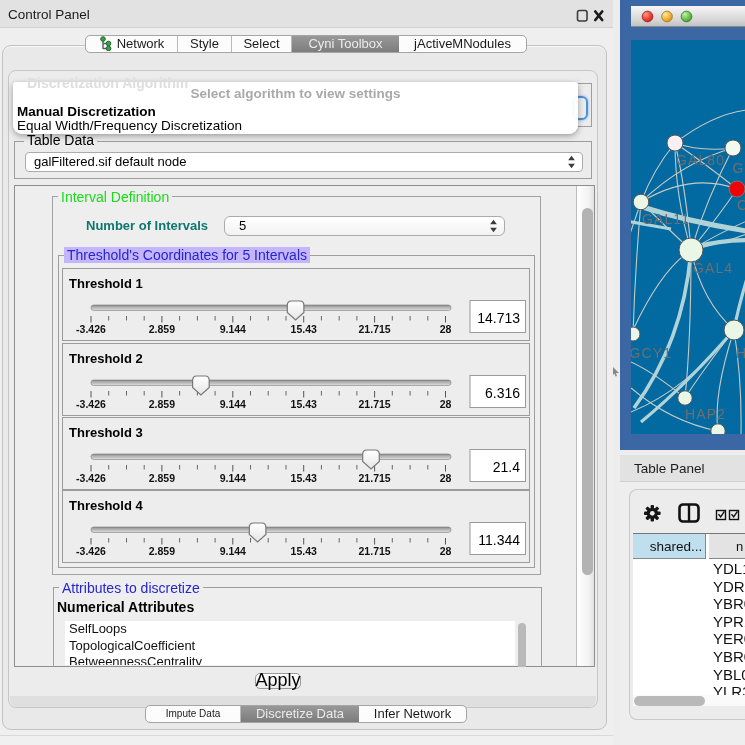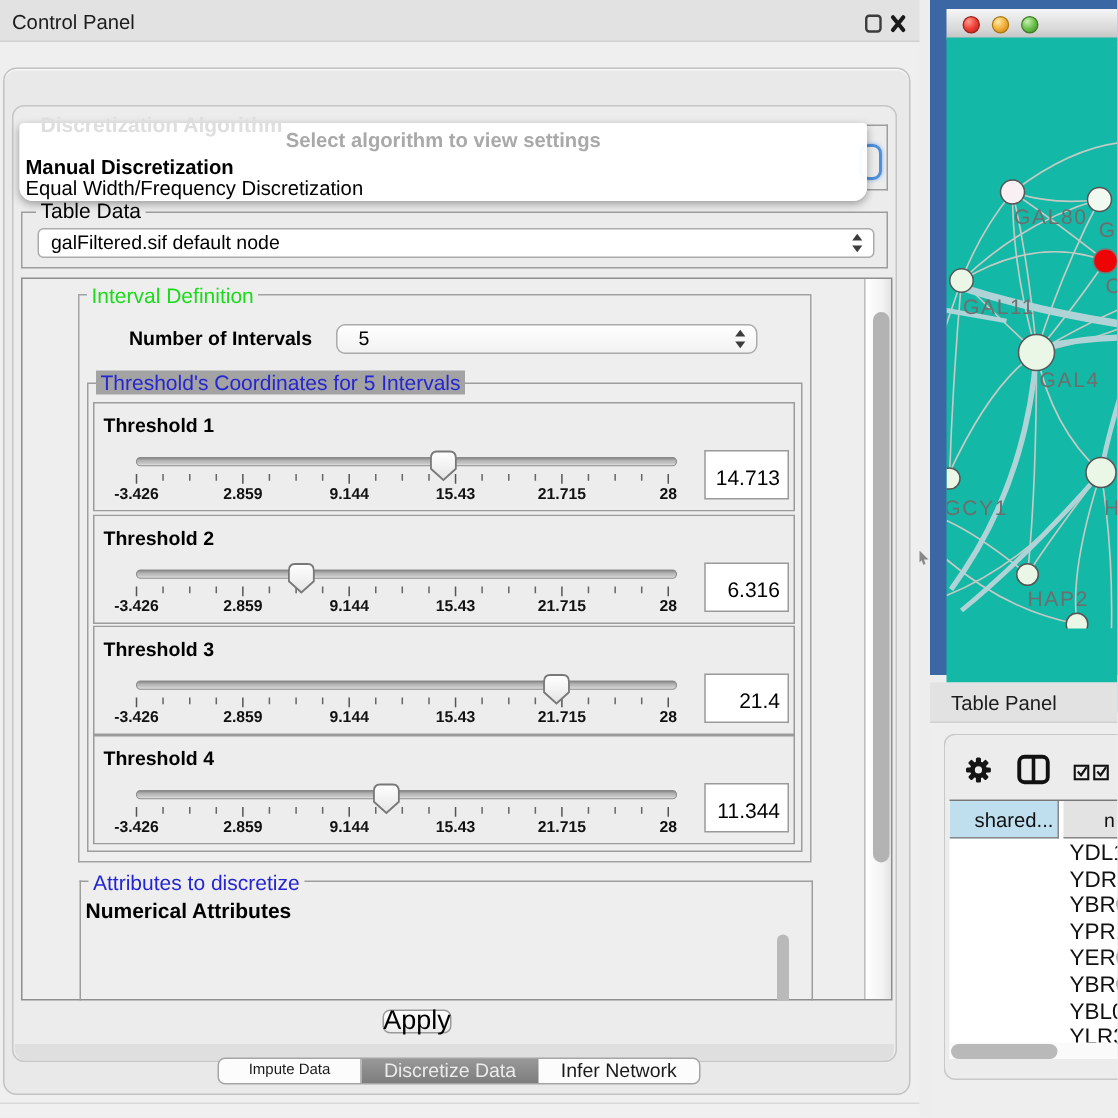--- a/index.html
+++ b/index.html
@@ -19,42 +19,54 @@
 <div class="abs" style="left:0;top:0;width:613px;height:745px;background:#efefef"></div>
 <div class="abs" style="left:0;top:0;width:613px;height:28px;background:#e2e2e2;border-bottom:1px solid #d0d0d0"></div>
 <div class="abs" style="left:8px;top:7px;font-size:13.5px;color:#1c1c1c">Control Panel</div>
 <svg class="abs" style="left:574px;top:8px" width="36" height="16" viewBox="0 0 36 16">
 <rect x="3.5" y="2.5" width="9.5" height="10.5" rx="2" fill="none" stroke="#3c3c3c" stroke-width="1.6"></rect>
 <path d="M 21.3 3.5 L 28.2 12 M 28.2 3.5 L 21.3 12" stroke="#1a1a1a" stroke-width="2.7" stroke-linecap="round"></path>
 </svg>
 <div class="abs" style="left:2px;top:45px;width:605px;height:685px;background:#e9e9e9;border:1px solid #c2c2c2;border-radius:9px;box-shadow:inset 0 1px 0 #f8f8f8"></div>
 <div class="abs" style="left:8px;top:70px;width:590px;height:638px;background:#ececec;border:1px solid #c6c6c6;border-radius:8px"></div>
 <div class="abs" style="left:10px;top:696px;width:586px;height:11px;background:#dfdfdf;border-radius:0 0 7px 7px"></div>
+<div class="abs" style="left:85px;top:34.5px;width:442px;height:18px;background:#fcfcfc;border:1px solid #a5a5a5;border-radius:5px;overflow:hidden;display:flex">
+<div style="width:92px;border-right:1px solid #b9b9b9;display:flex;align-items:center;justify-content:center;font-size:13px;color:#1a1a1a;gap:5px"><svg width="13" height="15" viewBox="0 0 13 15">
+          <path d="M4 4.5 V 13 M4 7.5 H 8 M4 12.5 H 8" stroke="#5a5a66" stroke-width="1.4" fill="none"></path>
+          <circle cx="4" cy="3" r="2.3" fill="#3f9e45" stroke="#1e6e28" stroke-width="1"></circle>
+          <circle cx="9.5" cy="7.5" r="2.3" fill="#3f9e45" stroke="#1e6e28" stroke-width="1"></circle>
+          <circle cx="9.5" cy="12.5" r="2.3" fill="#3f9e45" stroke="#1e6e28" stroke-width="1"></circle>
+        </svg>Network</div>
+<div style="width:54px;border-right:1px solid #b9b9b9;display:flex;align-items:center;justify-content:center;font-size:13px;color:#1a1a1a">Style</div>
+<div style="width:60px;border-right:1px solid #b9b9b9;display:flex;align-items:center;justify-content:center;font-size:13px;color:#1a1a1a">Select</div>
+<div style="width:107px;background:linear-gradient(#989898,#7d7d7d);display:flex;align-items:center;justify-content:center;font-size:13px;color:#ebebeb">Cyni Toolbox</div>
+<div style="flex:1;display:flex;align-items:center;justify-content:center;font-size:13px;color:#1a1a1a">jActiveMNodules</div>
+</div>
 <div class="abs" style="left:578px;top:83px;width:14px;height:44px;border:1px solid #9d9d9d;border-left:none"></div>
 <div class="abs" style="left:573px;top:96px;width:15px;height:24px;border:2.5px solid #4f8fd8;border-radius:6px;box-shadow:0 0 3px #7db1e8"></div>
 <div class="ttl-panel" style="left:14px;top:141px;width:578px;height:38px"></div>
 <div class="ttl-lab" style="left:24px;top:132px">Table Data</div>
 <div class="combo" style="left:25px;top:151.5px;width:558px;height:20px">galFiltered.sif default node
 <svg class="spin" width="8" height="12" viewBox="0 0 8 12">
         <path d="M4 0.5 L7 4.5 L1 4.5 Z" fill="#3c3c3c"></path>
         <path d="M4 11.5 L7 7.5 L1 7.5 Z" fill="#3c3c3c"></path>
       </svg></div>
 <div class="abs" style="left:14px;top:185px;width:581px;height:482px;border:1px solid #8e8e8e;background:#eeeeee"></div>
 <div class="abs" style="left:576px;top:186px;width:18px;height:480px;background:linear-gradient(90deg,#ffffff,#f2f2f2 70%,#e2e2e2);border-left:1px solid #bdbdbd"></div>
 <div class="abs" style="left:582px;top:208px;width:10.5px;height:367px;background:#b3b3b3;border-radius:5.5px"></div>
 <div class="ttl-panel" style="left:52px;top:196px;width:489px;height:379px;border-color:#a2a2a2"></div>
 <div class="ttl-lab" style="left:58px;top:189px;color:#1adb1a;background:#eeeeee">Interval Definition</div>
-<div class="abs" style="left:86px;top:218px;font-size:13px;font-weight:bold;color:#000000">Number of Intervals</div>
+<div class="abs" style="left:86px;top:218px;font-size:13px;font-weight:bold;color:#0f766e">Number of Intervals</div>
 <div class="combo" style="left:224px;top:216px;width:281px;height:19.5px;border-radius:6px;padding-left:14px;background:linear-gradient(#ffffff,#f2f2f2)">5
 <svg class="spin" width="8" height="12" viewBox="0 0 8 12">
         <path d="M4 0.5 L7 4.5 L1 4.5 Z" fill="#3c3c3c"></path>
         <path d="M4 11.5 L7 7.5 L1 7.5 Z" fill="#3c3c3c"></path>
       </svg></div>
 <div class="ttl-panel" style="left:58px;top:255px;width:477px;height:313px;border-color:#9d9d9d"></div>
-<div class="ttl-lab" style="left:64px;top:247px;color:#2525d2;background:#a3a3a3">Threshold's Coordinates for 5 Intervals</div>
+<div class="ttl-lab" style="left:64px;top:247px;color:#2525d2;background:#c4b5fd">Threshold's Coordinates for 5 Intervals</div>
 <svg class="tbox" style="top:268px" width="468" height="73" viewBox="0 0 468 73">
       <rect x="0.5" y="0.5" width="467" height="72" fill="#ededed" stroke="#9b9b9b"></rect>
       <text x="7" y="20" font-size="13" font-weight="bold" fill="#000">Threshold 1</text>
       <defs>
         <linearGradient id="trk" x1="0" y1="0" x2="0" y2="1">
           <stop offset="0" stop-color="#7e7e7e"></stop>
           <stop offset="0.35" stop-color="#b0b0b0"></stop>
           <stop offset="0.75" stop-color="#c9c9c9"></stop>
           <stop offset="1" stop-color="#e8e8e8"></stop>
         </linearGradient>
@@ -197,20 +209,21 @@
       <line x1="365.8" y1="48" x2="365.8" y2="52.5" stroke="#666" stroke-width="1"></line>
       <line x1="383.5" y1="48" x2="383.5" y2="54.5" stroke="#555" stroke-width="1"></line>
       <text x="383.5" y="64.5" font-size="10.5" font-weight="bold" fill="#111" text-anchor="middle">28</text>
       <path d="M 187.3 44.5 L 187.3 37.5 Q 187.3 33 191.3 33 L 199.9 33 Q 203.9 33 203.9 37.5 L 203.9 44.5 L 195.6 52 Z" fill="url(#thm)" stroke="#787878" stroke-width="1.2"></path>
       <rect x="408" y="32.5" width="55.5" height="32" fill="#fff" stroke="#9a9a9a"></rect>
       <text x="458" y="55" font-size="14" fill="#000" text-anchor="end">11.344</text>
     </svg>
 <div class="ttl-panel" style="left:53px;top:587px;width:489px;height:80px;border-bottom:none;border-color:#9d9d9d"></div>
 <div class="ttl-lab" style="left:59px;top:579.5px;color:#2525d2;background:#eeeeee">Attributes to discretize</div>
 <div class="abs" style="left:57px;top:598.5px;font-size:14px;font-weight:bold;color:#000">Numerical Attributes</div>
+<div class="abs" style="left:65px;top:621px;width:450px;height:44px;background:#fff;overflow:hidden;font-size:13px;color:#111;line-height:16.5px;padding-left:4px">SelfLoops<br>TopologicalCoefficient<br>BetweennessCentrality</div>
 <div class="abs" style="left:518px;top:623px;width:8px;height:44px;background:#b9b9b9;border-radius:4px 4px 0 0"></div>
 <div class="abs" style="left:255px;top:672.5px;width:46px;height:16.5px;background:linear-gradient(#ffffff,#ececec);border:1px solid #9a9a9a;border-radius:5px;display:flex;align-items:center;justify-content:center;font-size:18px;color:#000">Apply</div>
 <div class="abs" style="left:145px;top:705px;width:322px;height:17.5px;background:#fcfcfc;border:1px solid #a5a5a5;border-radius:5px;overflow:hidden;display:flex">
 <div style="width:95px;border-right:1px solid #b9b9b9;display:flex;align-items:center;justify-content:center;font-size:10px;color:#1a1a1a">Impute Data</div>
 <div style="width:118px;background:linear-gradient(#989898,#7d7d7d);display:flex;align-items:center;justify-content:center;font-size:13px;color:#ebebeb">Discretize Data</div>
 <div style="flex:1;display:flex;align-items:center;justify-content:center;font-size:13px;color:#1a1a1a">Infer Network</div>
 </div>
 <div class="abs" style="left:0;top:735px;width:613px;height:10px;background:#f0f0f0;border-top:1px solid #d9d9d9"></div>
 <div class="abs" style="left:13px;top:82px;width:565px;height:52px;background:rgba(255,255,255,0.96);border-radius:3px 3px 9px 9px;box-shadow:0 2px 6px rgba(0,0,0,0.35)"></div>
 <div class="abs" style="left:13px;top:86px;width:565px;text-align:center;font-size:13.5px;font-weight:bold;color:#a9a9a9">Select algorithm to view settings</div>
@@ -237,21 +250,21 @@
 <radialGradient id="gg" cx="0.35" cy="0.3" r="0.9">
             <stop offset="0" stop-color="#c6f0b2"></stop>
             <stop offset="0.5" stop-color="#6ec04e"></stop>
             <stop offset="1" stop-color="#3a8a22"></stop>
           </radialGradient>
 </defs>
 <circle cx="16.5" cy="10.5" r="5.4" fill="url(#rg)" stroke="#9a2018" stroke-width="0.8"></circle>
 <circle cx="36" cy="10.5" r="5.4" fill="url(#yg)" stroke="#a8780e" stroke-width="0.8"></circle>
 <circle cx="55.5" cy="10.5" r="5.4" fill="url(#gg)" stroke="#3a7a20" stroke-width="0.8"></circle>
 </svg></div>
-<div class="abs" style="left:631px;top:25px;width:114px;height:450px;background:#14b8a6;overflow:hidden">
+<div class="abs" style="left:631px;top:40px;width:114px;height:394px;background:#0369a1;overflow:hidden">
 <svg width="114" height="394" viewBox="0 0 114 394" style="position:absolute;left:0;top:0">
 <g fill="none" stroke="#c5cac5" stroke-width="1.1">
  <path d="M 44 103 Q 82 74 116 70"></path>
  <path d="M 60 210 Q 44 155 44 103"></path>
  <path d="M 60 210 Q 55 150 44 103"></path>
  <path d="M 60 210 Q 76 158 102 108"></path>
  <path d="M 60 210 Q 88 176 106 149"></path>
  <path d="M 60 210 Q 38 190 10 162"></path>
  <path d="M 60 210 Q 90 192 118 180"></path>
  <path d="M 60 210 Q 96 202 118 193"></path>

